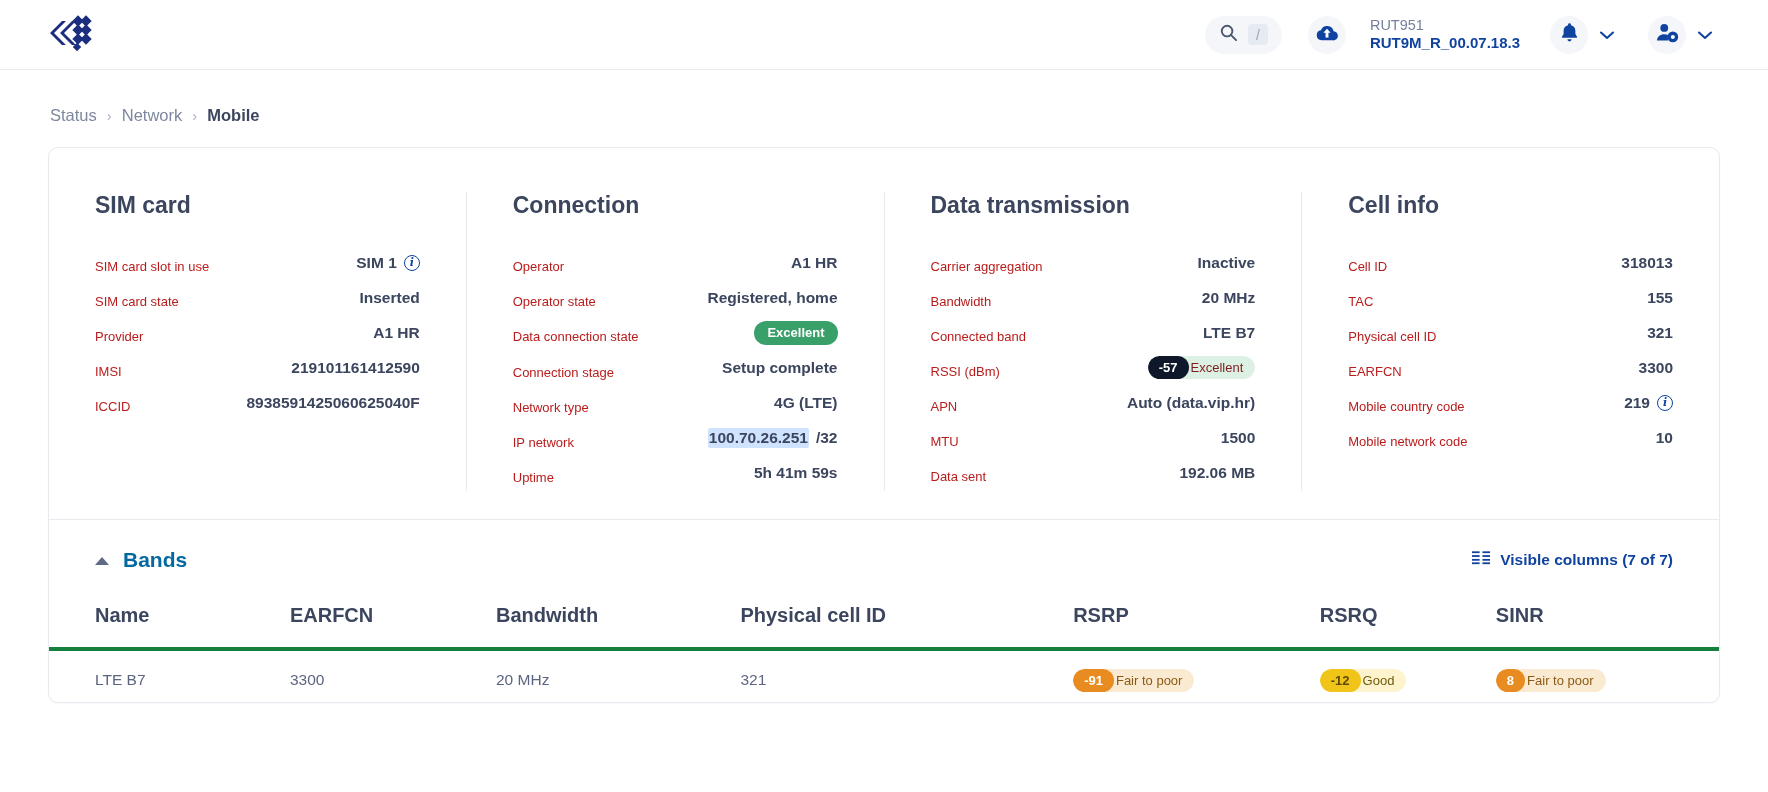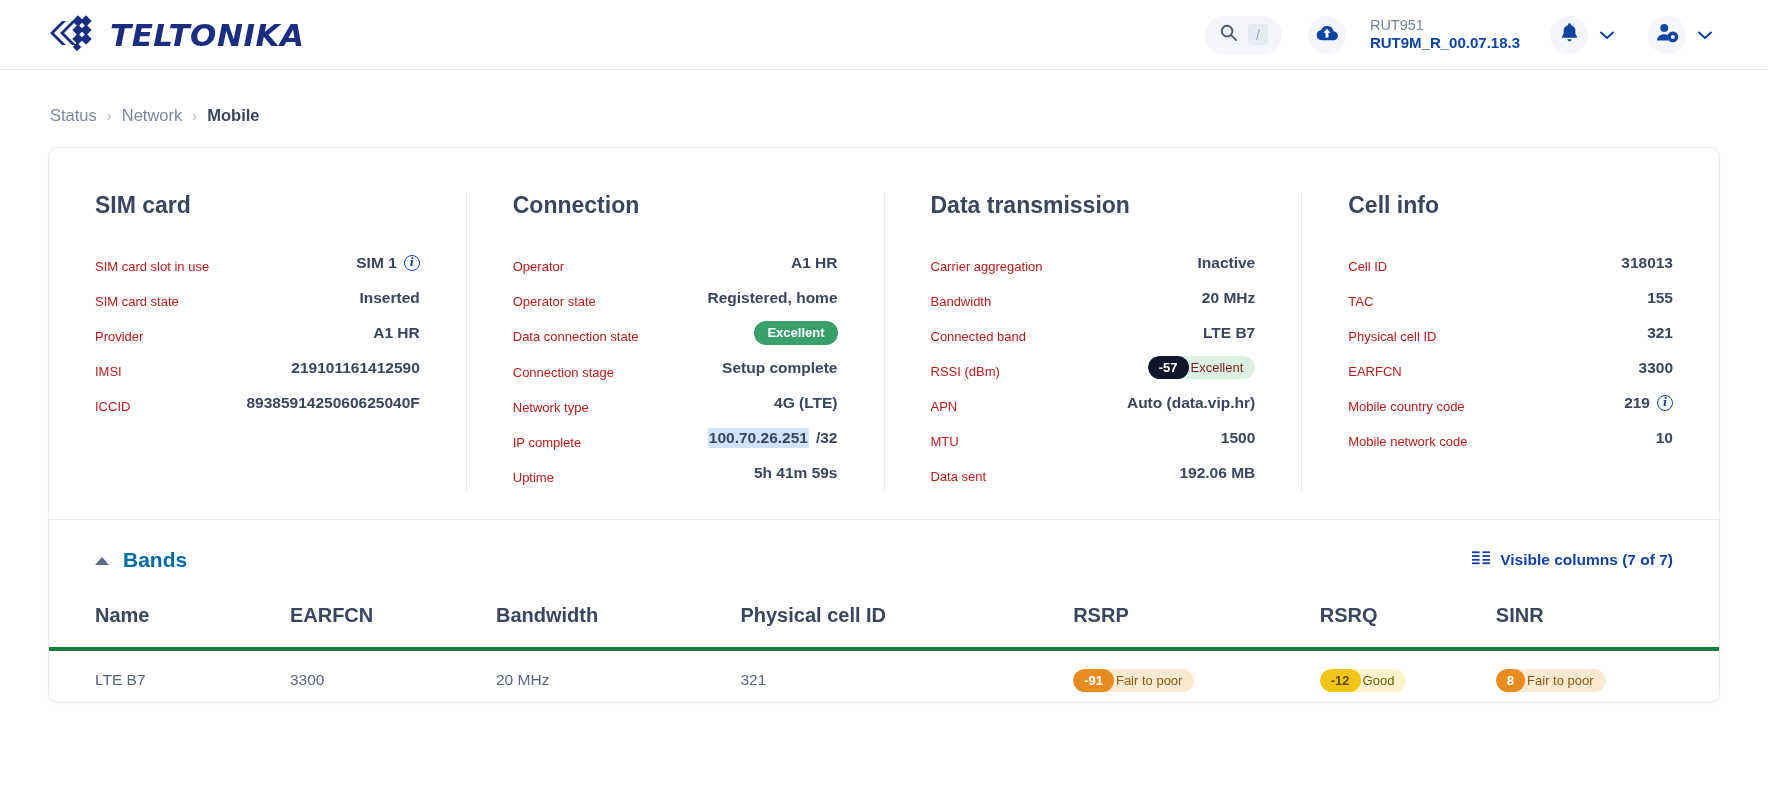--- a/index.html
+++ b/index.html
@@ -215,21 +215,20 @@
           <rect x="26" y="2" width="8" height="8" transform="rotate(45 30 6)"></rect>
           <rect x="34" y="2" width="8" height="8" transform="rotate(45 38 6)"></rect>
           <rect x="26" y="11" width="8" height="8" transform="rotate(45 30 15)"></rect>
           <rect x="34" y="11" width="8" height="8" transform="rotate(45 38 15)"></rect>
           <rect x="26" y="20" width="8" height="8" transform="rotate(45 30 24)"></rect>
           <rect x="34" y="20" width="8" height="8" transform="rotate(45 38 24)"></rect>
           <rect x="26" y="29" width="6" height="6" transform="rotate(45 29 32)"></rect>
         </g>
       </svg>
     </span>
-    <span class="logo-word">TELTONIKA</span>
   </div>
 
   <div class="topbar-spacer"></div>
 
   <div class="topbar-right">
 
     <div class="search-pill">
       <span>
         <svg width="19" height="19" viewBox="0 0 20 20" fill="none" stroke="#4a5570" stroke-width="2">
           <circle cx="8.5" cy="8.5" r="5.6"></circle>
@@ -366,21 +365,21 @@
             <span>Setup complete</span>
           </div>
         </div>
         <div class="kv">
           <div class="k">Network type</div>
           <div class="v">
             <span>4G (LTE)</span>
           </div>
         </div>
         <div class="kv">
-          <div class="k">IP complete</div>
+          <div class="k">IP network</div>
           <div class="v">
             <span class="v-sel">100.70.26.251</span>
             <span>/32</span>
           </div>
         </div>
         <div class="kv">
           <div class="k">Uptime</div>
           <div class="v">
             <span>5h 41m 59s</span>
           </div>

